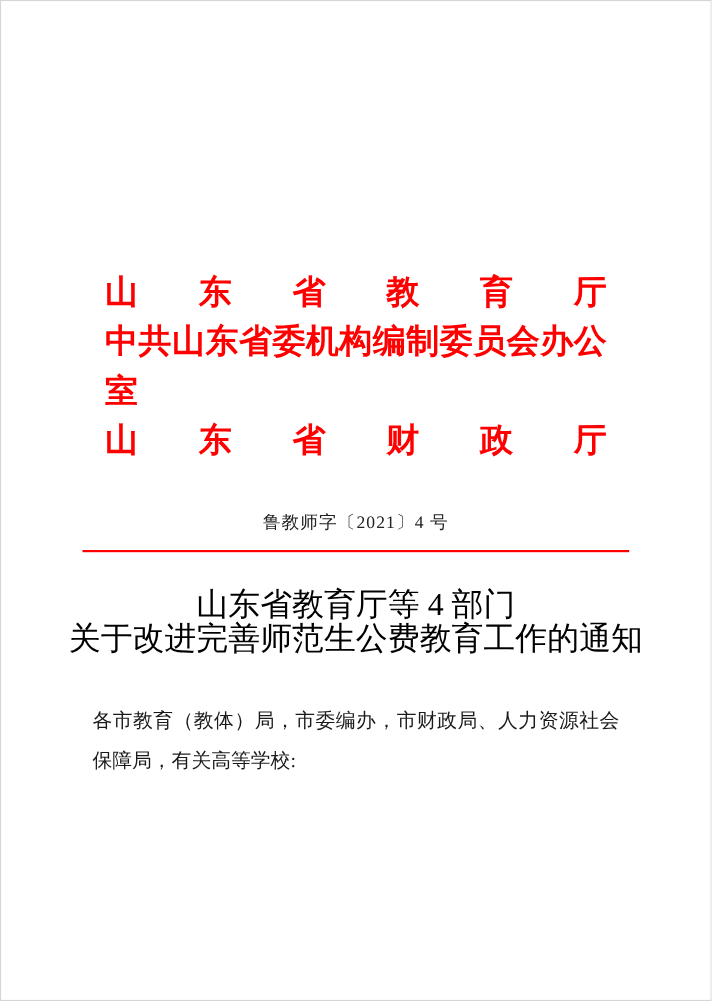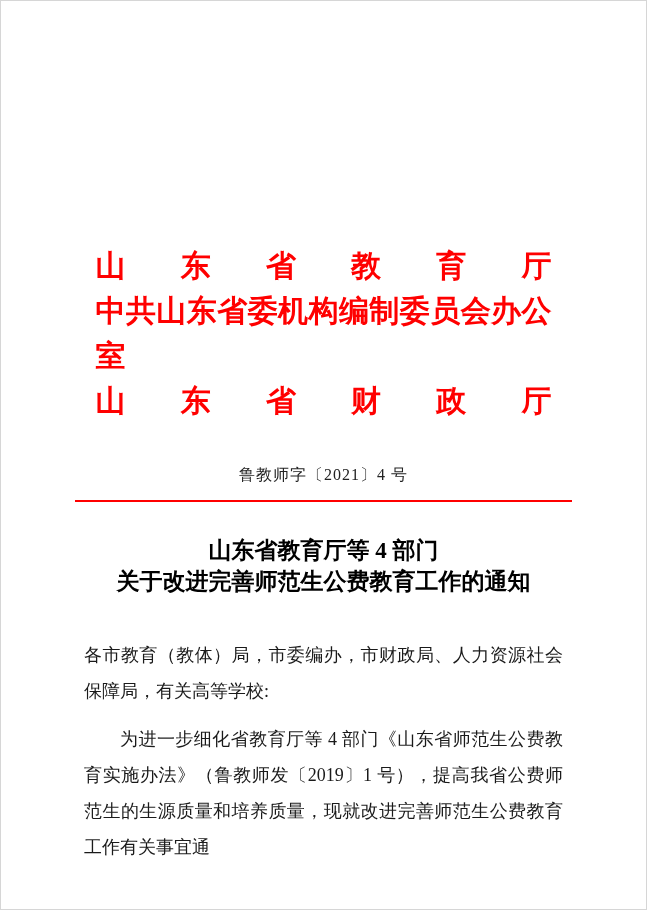--- a/index.html
+++ b/index.html
@@ -43,22 +43,22 @@
   }
   .red-rule {
     width: 497px;
     height: 2px;
     background: #ff0000;
     margin: 14px auto 0 auto;
   }
   .doc-title {
     margin-top: 33px;
     text-align: center;
-    font-weight: bold;
-    font-size: 23px;
+    font-weight: normal;
+    font-size: 29px;
     line-height: 31px;
     color: #000000;
   }
   .body-text {
     margin: 40px 71px 0 71px;
     font-size: 18px;
     line-height: 36px;
     text-align: justify;
     color: #1a1a1a;
   }
@@ -84,16 +84,15 @@
 
   <div class="red-rule"></div>
 
   <div class="doc-title">
     <div>山东省教育厅等 4 部门</div>
     <div>关于改进完善师范生公费教育工作的通知</div>
   </div>
 
   <div class="body-text">
     <p>各市教育（教体）局，市委编办，市财政局、人力资源社会保障局，有关高等学校:</p>
-    <p class="para-indent">为进一步细化省教育厅等 4 部门《山东省师范生公费教育实施办法》（鲁教师发〔2019〕1 号），提高我省公费师范生的生源质量和培养质量，现就改进完善师范生公费教育工作有关事宜通</p>
   </div>
 
 </div>
 
 </body></html>

